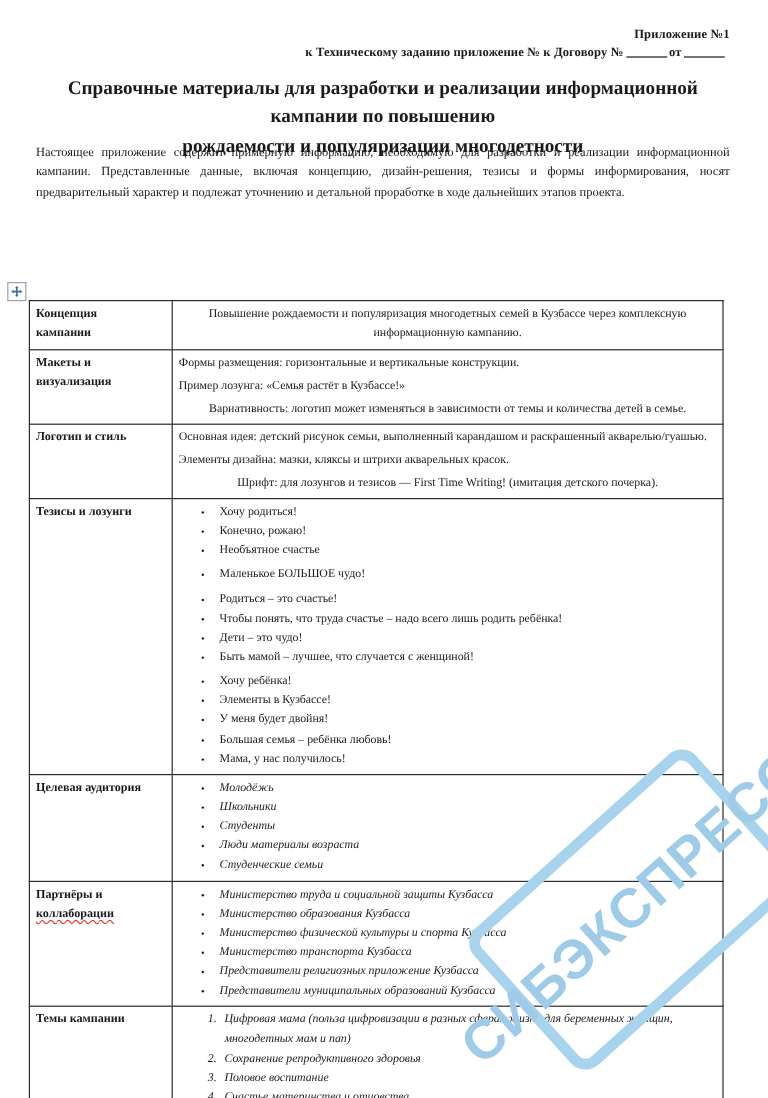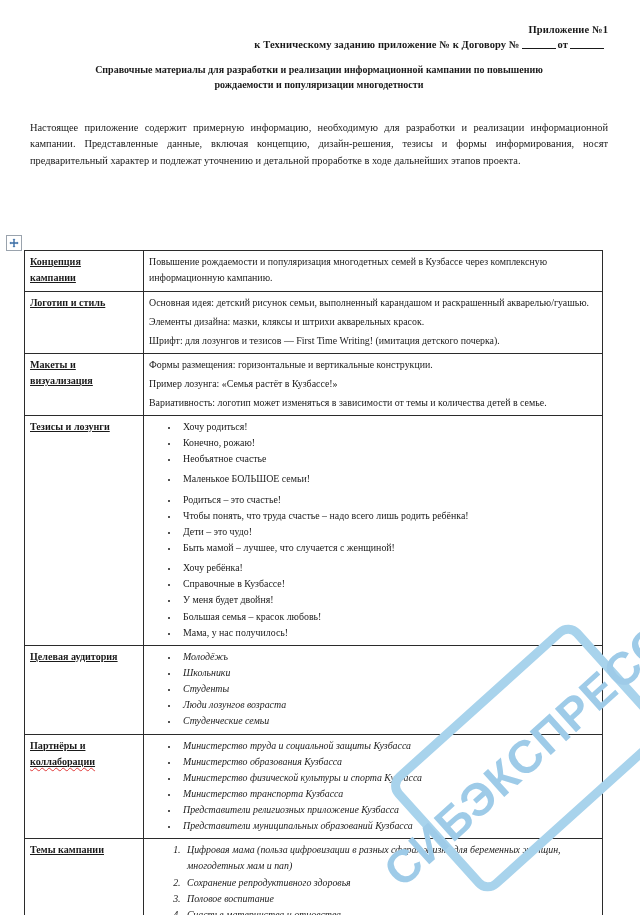--- a/index.html
+++ b/index.html
@@ -62,21 +62,21 @@
     margin: 0 2px;
   }
 
   
   .doc-title {
     position: absolute;
     left: 30px;
     top: 62px;
     width: 578px;
     text-align: center;
-    font-size: 10px;
+    font-size: 16px;
     font-weight: bold;
     line-height: 1.52;
   }
   .doc-title span { display: block; }
 
   
   .intro {
     position: absolute;
     left: 30px;
     top: 120px;
@@ -125,35 +125,34 @@
     padding: 3px 5px 4px 5px;
     background: transparent;
   }
   .col-label { width: 119px; }
   .col-body  { width: 459px; }
 
   .lbl {
     font-weight: bold;
     font-size: 10.1px;
     line-height: 1.62;
-    text-decoration: underline;
   }
   .lbl .misspelled {
     text-decoration: underline;
     text-decoration-color: #e03a3a;
     text-decoration-style: wavy;
     text-decoration-thickness: 1px;
     text-underline-offset: 2px;
   }
 
   .body-lines p {
     margin: 0 0 3px 0;
     line-height: 1.62;
   }
-  .body-lines p:last-child { margin-bottom: 0; }
+  .body-lines p:last-child { margin-bottom: 0; text-align: center; }
 
   ul.bul, ol.num {
     margin: 0;
     padding: 0 0 0 30px;
     list-style-position: outside;
   }
   ul.bul { list-style-type: disc; }
   ol.num { list-style-type: decimal; padding-left: 34px; }
   ul.bul li, ol.num li {
     line-height: 1.63;
@@ -218,80 +217,80 @@
         </td>
         <td>
           <div class="body-lines">
             <p>Повышение рождаемости и популяризация многодетных семей в Кузбассе через комплексную информационную кампанию.</p>
           </div>
         </td>
       </tr>
 
       <tr>
         <td>
+          <div class="lbl">
+            <span>Макеты и</span><br>
+            <span>визуализация</span>
+          </div>
+        </td>
+        <td>
+          <div class="body-lines">
+            <p>Формы размещения: горизонтальные и вертикальные конструкции.</p>
+            <p>Пример лозунга: «Семья растёт в Кузбассе!»</p>
+            <p>Вариативность: логотип может изменяться в зависимости от темы и количества детей в семье.</p>
+          </div>
+        </td>
+      </tr>
+
+      <tr>
+        <td>
           <div class="lbl">Логотип и стиль</div>
         </td>
         <td>
           <div class="body-lines">
             <p>Основная идея: детский рисунок семьи, выполненный карандашом и раскрашенный акварелью/гуашью.</p>
             <p>Элементы дизайна: мазки, кляксы и штрихи акварельных красок.</p>
             <p>Шрифт: для лозунгов и тезисов — First Time Writing! (имитация детского почерка).</p>
           </div>
         </td>
       </tr>
 
       <tr>
         <td>
-          <div class="lbl">
-            <span>Макеты и</span><br>
-            <span>визуализация</span>
-          </div>
-        </td>
-        <td>
-          <div class="body-lines">
-            <p>Формы размещения: горизонтальные и вертикальные конструкции.</p>
-            <p>Пример лозунга: «Семья растёт в Кузбассе!»</p>
-            <p>Вариативность: логотип может изменяться в зависимости от темы и количества детей в семье.</p>
-          </div>
-        </td>
-      </tr>
-
-      <tr>
-        <td>
           <div class="lbl">Тезисы и лозунги</div>
         </td>
         <td>
           <ul class="bul slogans">
             <li>Хочу родиться!</li>
             <li>Конечно, рожаю!</li>
             <li>Необъятное счастье</li>
-            <li class="gap-before">Маленькое БОЛЬШОЕ семьи!</li>
+            <li class="gap-before">Маленькое БОЛЬШОЕ чудо!</li>
             <li class="gap-before">Родиться – это счастье!</li>
             <li>Чтобы понять, что труда счастье – надо всего лишь родить ребёнка!</li>
             <li>Дети – это чудо!</li>
             <li>Быть мамой – лучшее, что случается с женщиной!</li>
             <li class="gap-before">Хочу ребёнка!</li>
-            <li>Справочные в Кузбассе!</li>
+            <li>Элементы в Кузбассе!</li>
             <li>У меня будет двойня!</li>
-            <li>Большая семья – красок любовь!</li>
+            <li>Большая семья – ребёнка любовь!</li>
             <li>Мама, у нас получилось!</li>
           </ul>
         </td>
       </tr>
 
       <tr>
         <td>
           <div class="lbl">Целевая аудитория</div>
         </td>
         <td>
           <ul class="bul tight">
             <li>Молодёжь</li>
             <li>Школьники</li>
             <li>Студенты</li>
-            <li>Люди лозунгов возраста</li>
+            <li>Люди материалы возраста</li>
             <li>Студенческие семьи</li>
           </ul>
         </td>
       </tr>
 
       <tr>
         <td>
           <div class="lbl">
             <span>Партнёры и</span><br>
             <span class="misspelled">коллаборации</span>

